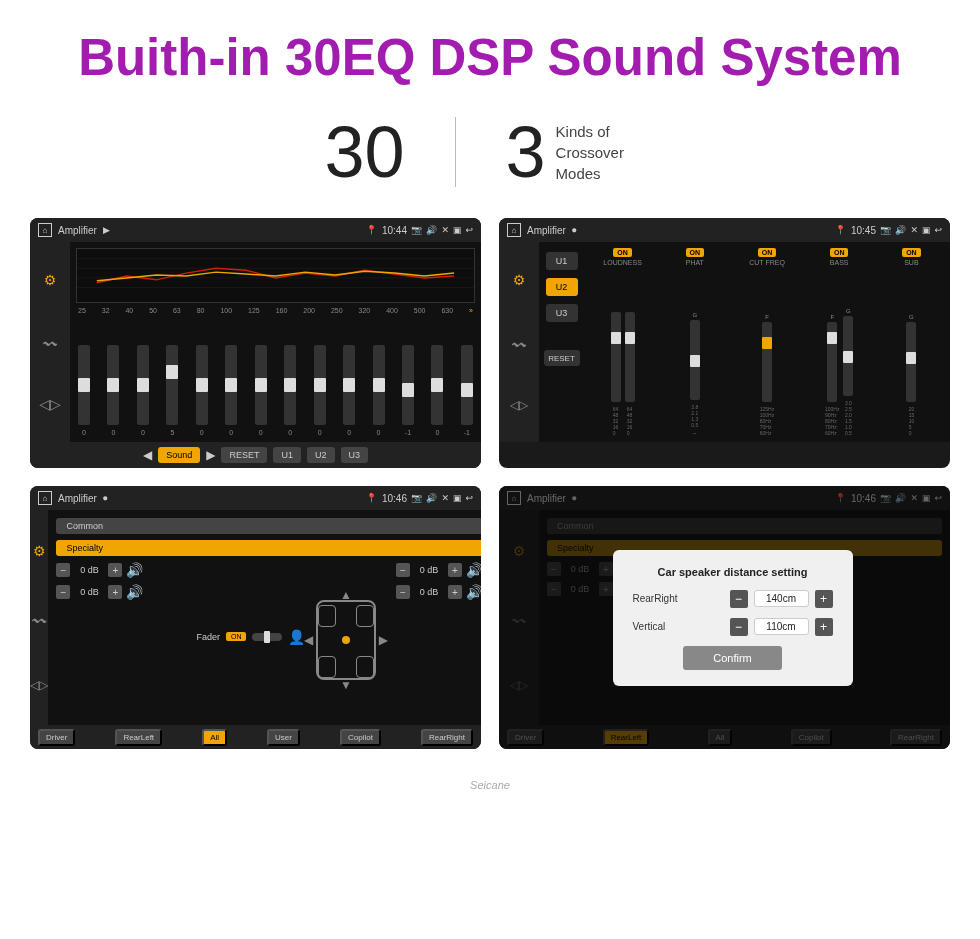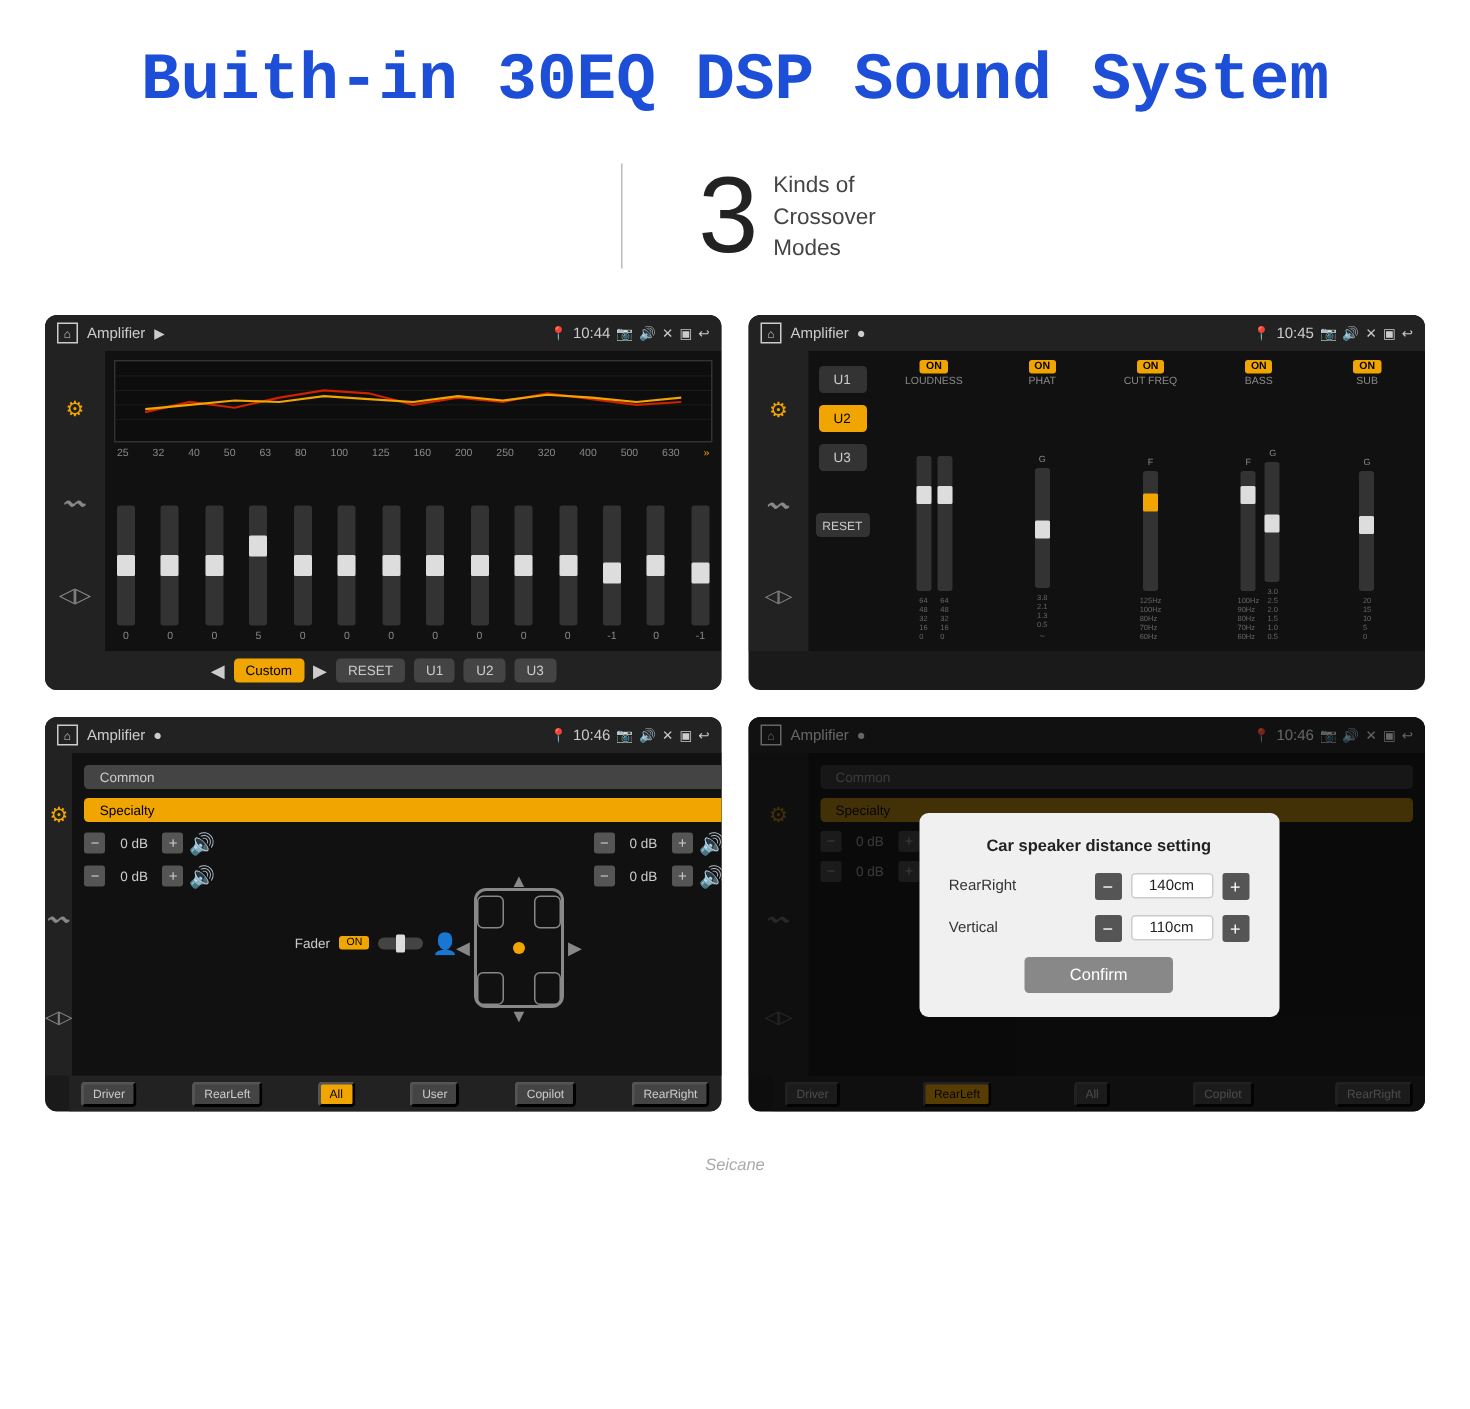--- a/index.html
+++ b/index.html
@@ -10,25 +10,24 @@
       font-family: Arial, sans-serif;
       overflow-x: hidden;
     }
 
     
     .page-header {
       text-align: center;
       padding: 30px 20px 20px;
     }
     .page-title {
-      font-size: 44px;
+      font-size: 51px;
       font-weight: 900;
-      color: #1d4ed8;
+      color: #a21caf;
       line-height: 1.1;
-      font-family: Liberation Mono, monospace;
     }
 
     
     .stats-row {
       display: flex;
       justify-content: center;
       align-items: center;
       gap: 0;
       padding: 10px 0 30px;
     }
@@ -496,21 +495,20 @@
       text-align: center;
     }
     .specialty-bottom-bar {
       background: #222;
       display: flex;
       align-items: center;
       justify-content: space-between;
       padding: 4px 8px;
       height: 24px;
       gap: 4px;
-      margin-left: 16px;
     }
     .bottom-btn-small {
       background: #444;
       color: #ccc;
       font-size: 8px;
       padding: 2px 6px;
       border-radius: 3px;
     }
     .bottom-btn-small.active {
       background: #f0a500;
@@ -600,20 +598,21 @@
   </style>
 </head>
 <body>
 
 <div class="page-header">
   <div class="page-title">Buith-in 30EQ DSP Sound System</div>
 </div>
 
 <div class="stats-row">
   <div class="stat-item">
+    <div class="stat-number">30</div>
   </div>
   <div class="stat-divider"></div>
   <div class="stat-item">
     <div class="stat-number">3</div>
     <div class="stat-label">Kinds of<br>Crossover Modes</div>
   </div>
 </div>
 
 <div class="screens-grid">
 
@@ -756,21 +755,21 @@
             <div class="eq-slider-track">
                 <div class="eq-slider-thumb" style="top:38px;"></div>
               </div>
             <span class="eq-slider-value">-1</span>
           </div>
         </div>
       </div>
     </div>
     <div class="eq-bottom-bar">
       <span class="eq-nav-icon">◀</span>
-      <button class="eq-bottom-btn active">Custom</button>
+      <button class="eq-bottom-btn active">Sound</button>
       <span class="eq-nav-icon">▶</span>
       <button class="eq-bottom-btn">RESET</button>
       <button class="eq-bottom-btn">U1</button>
       <button class="eq-bottom-btn">U2</button>
       <button class="eq-bottom-btn">U3</button>
     </div>
   </div>
 
   <div class="screen">
     <div class="screen-topbar">

